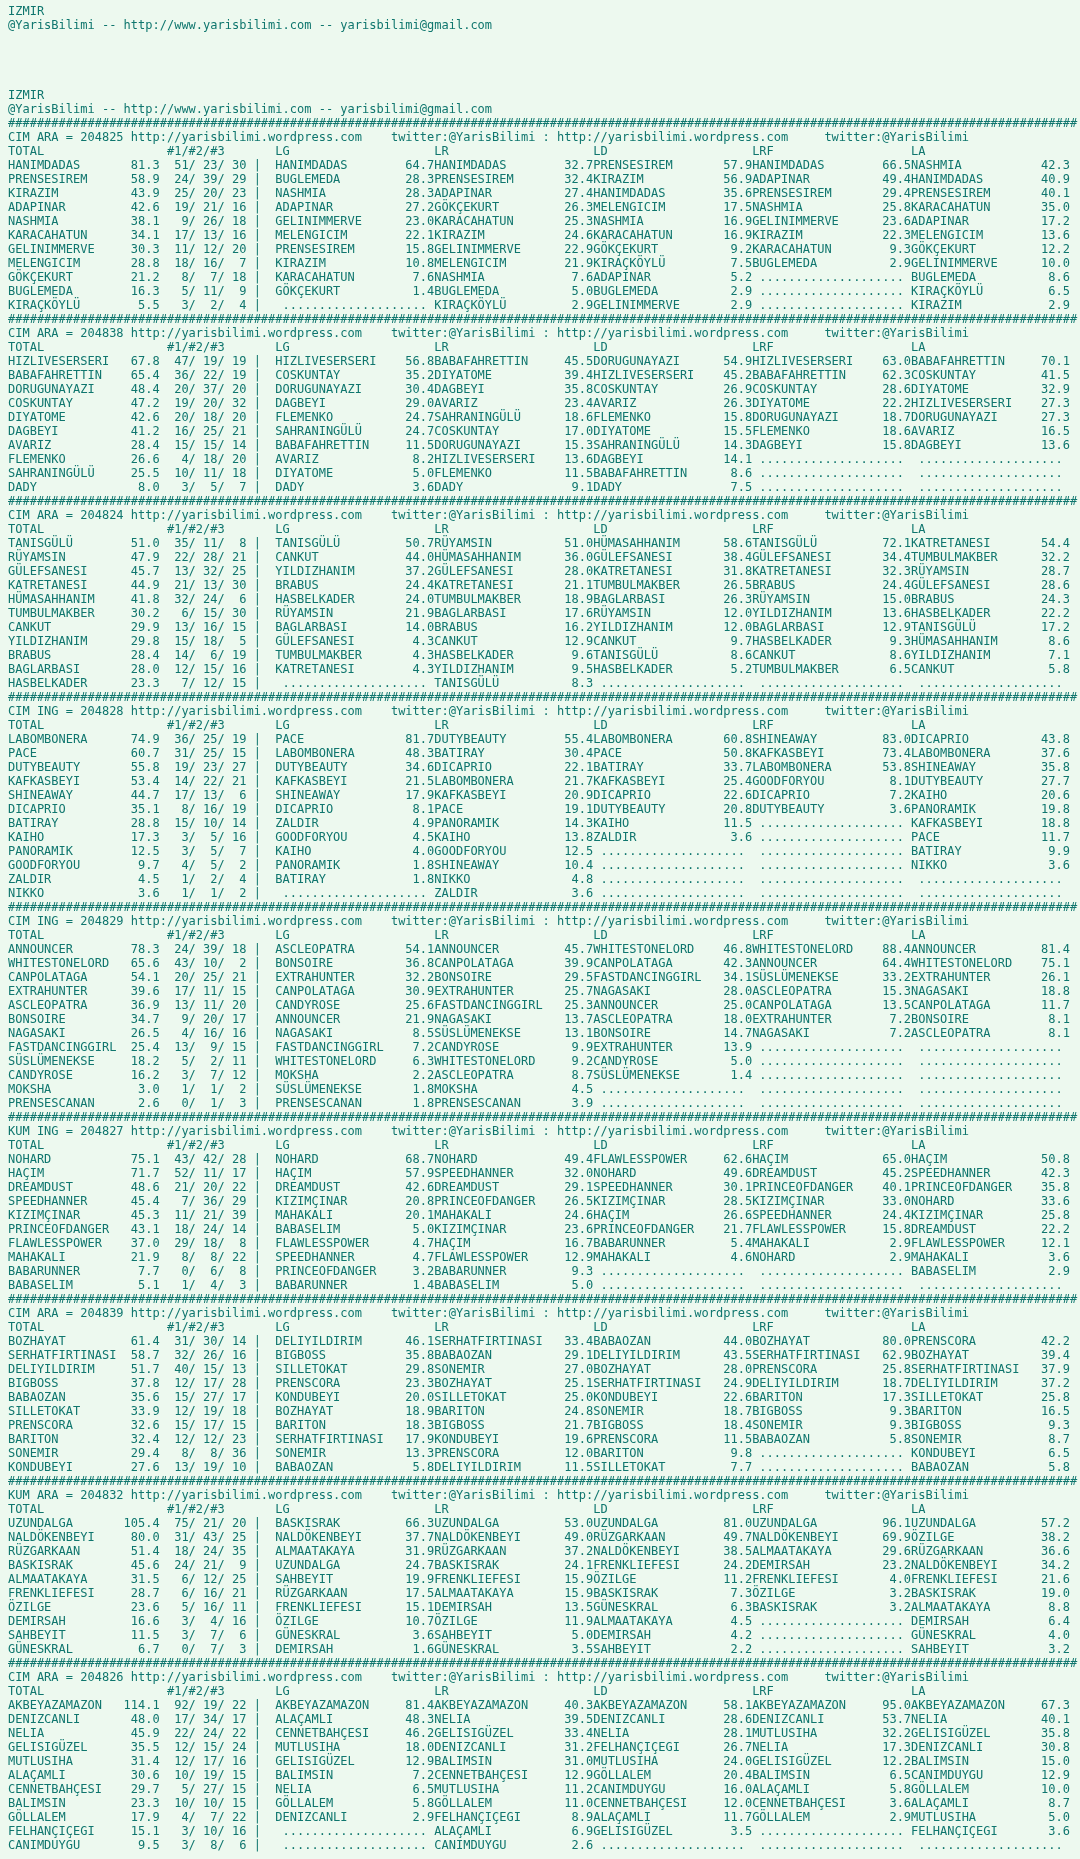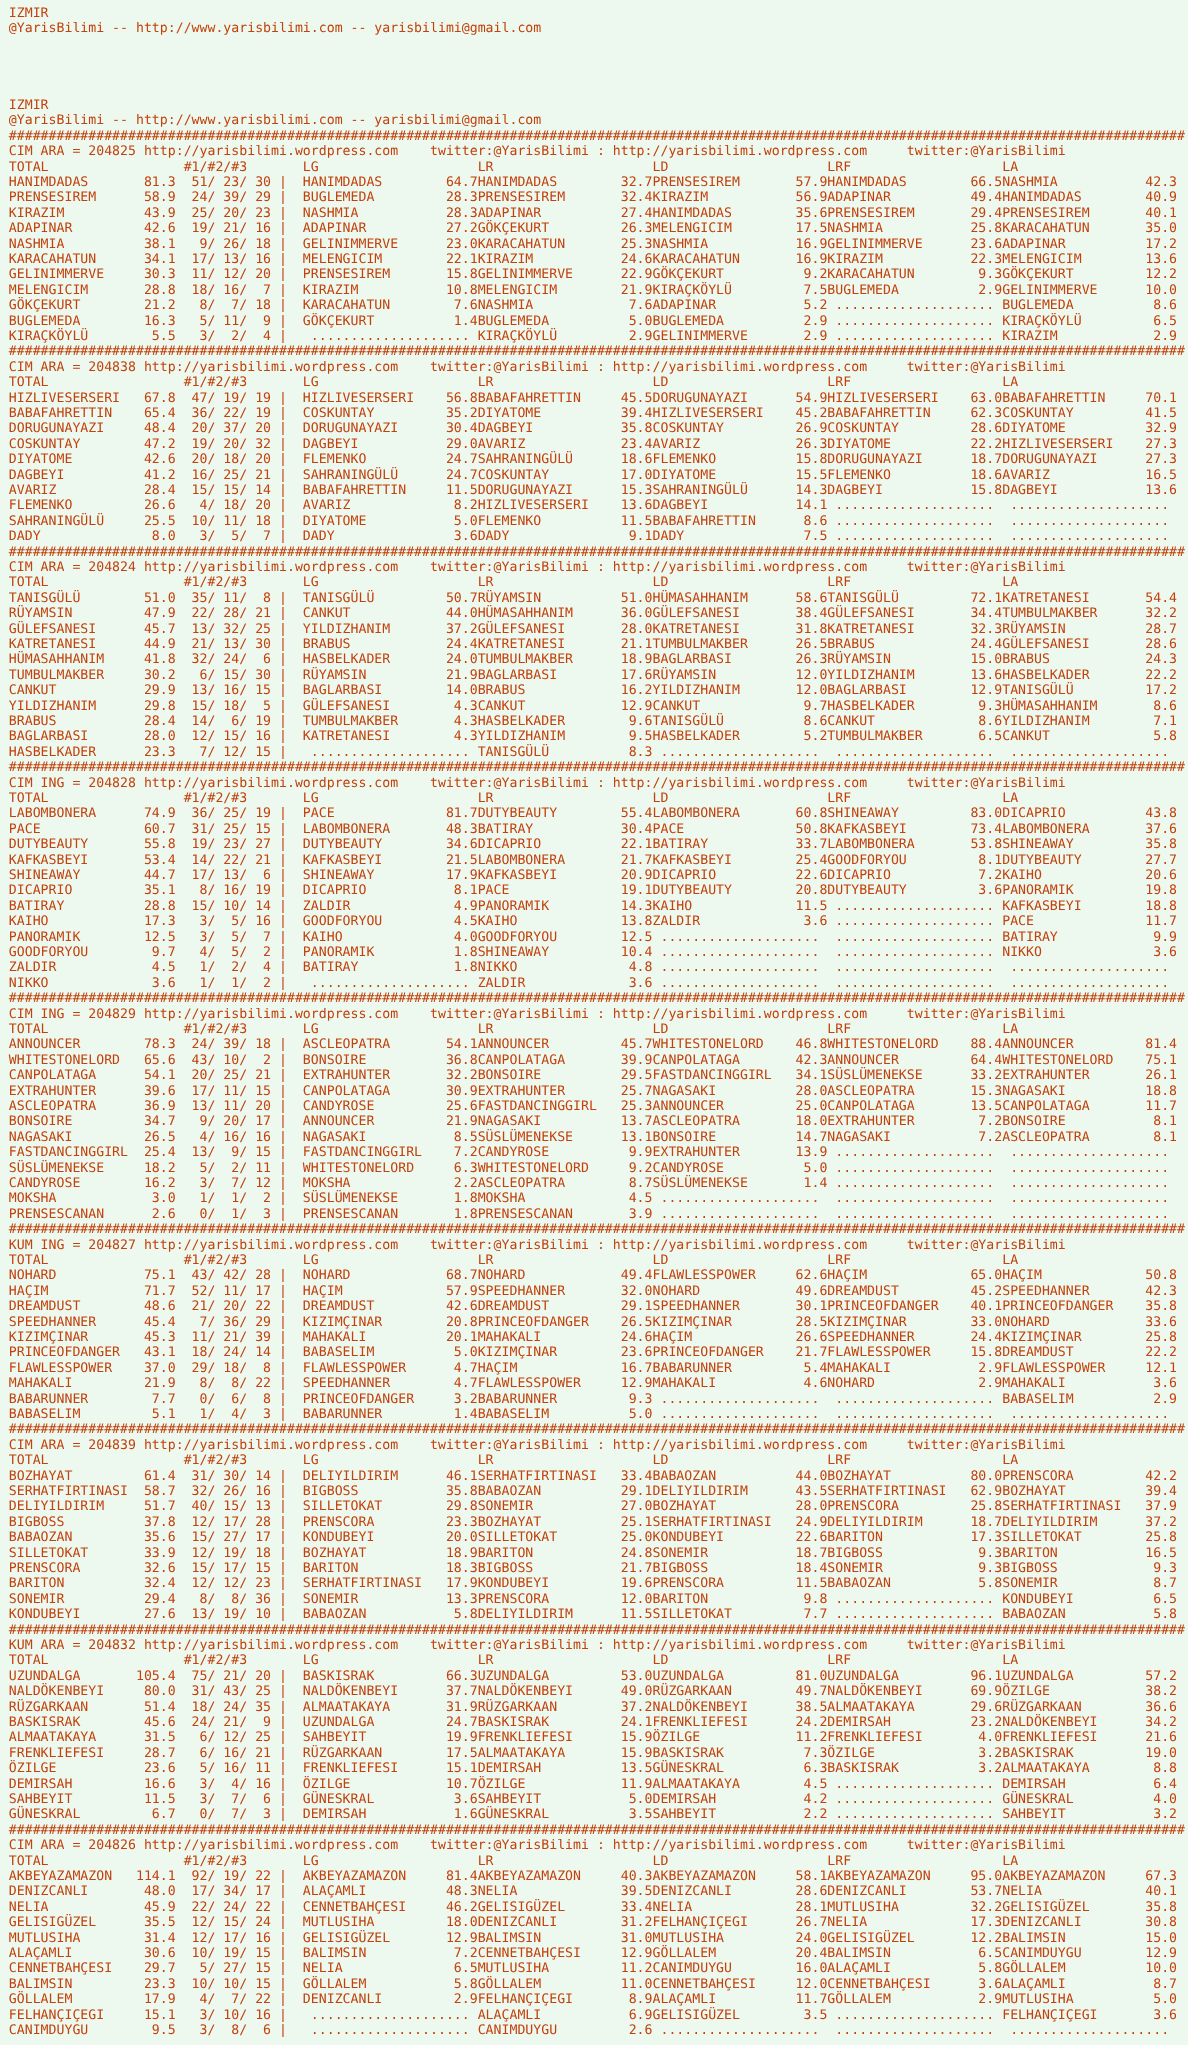--- a/index.html
+++ b/index.html
@@ -1,20 +1,20 @@
 <!DOCTYPE html>
 <html><head>
 <meta charset="utf-8">
 <style>
   html,body{margin:0;padding:0}
   body{width:1080px;height:1859px;background:#edf9ef;overflow:hidden}
   main{padding:4px 0 0 8px}
   .mono{
     font-family:"DejaVu Sans Mono","Liberation Mono",monospace;
-    font-size:12px;line-height:14px;color:#c2410c;
+    font-size:12px;line-height:14px;color:#0f766e;
     margin:0;white-space:pre;
   }
 </style>
 </head>
 <body>
 
 <main>
 <pre class="mono"><span>IZMIR</span>
 <span>@YarisBilimi -- http://www.yarisbilimi.com -- yarisbilimi@gmail.com</span>
 

